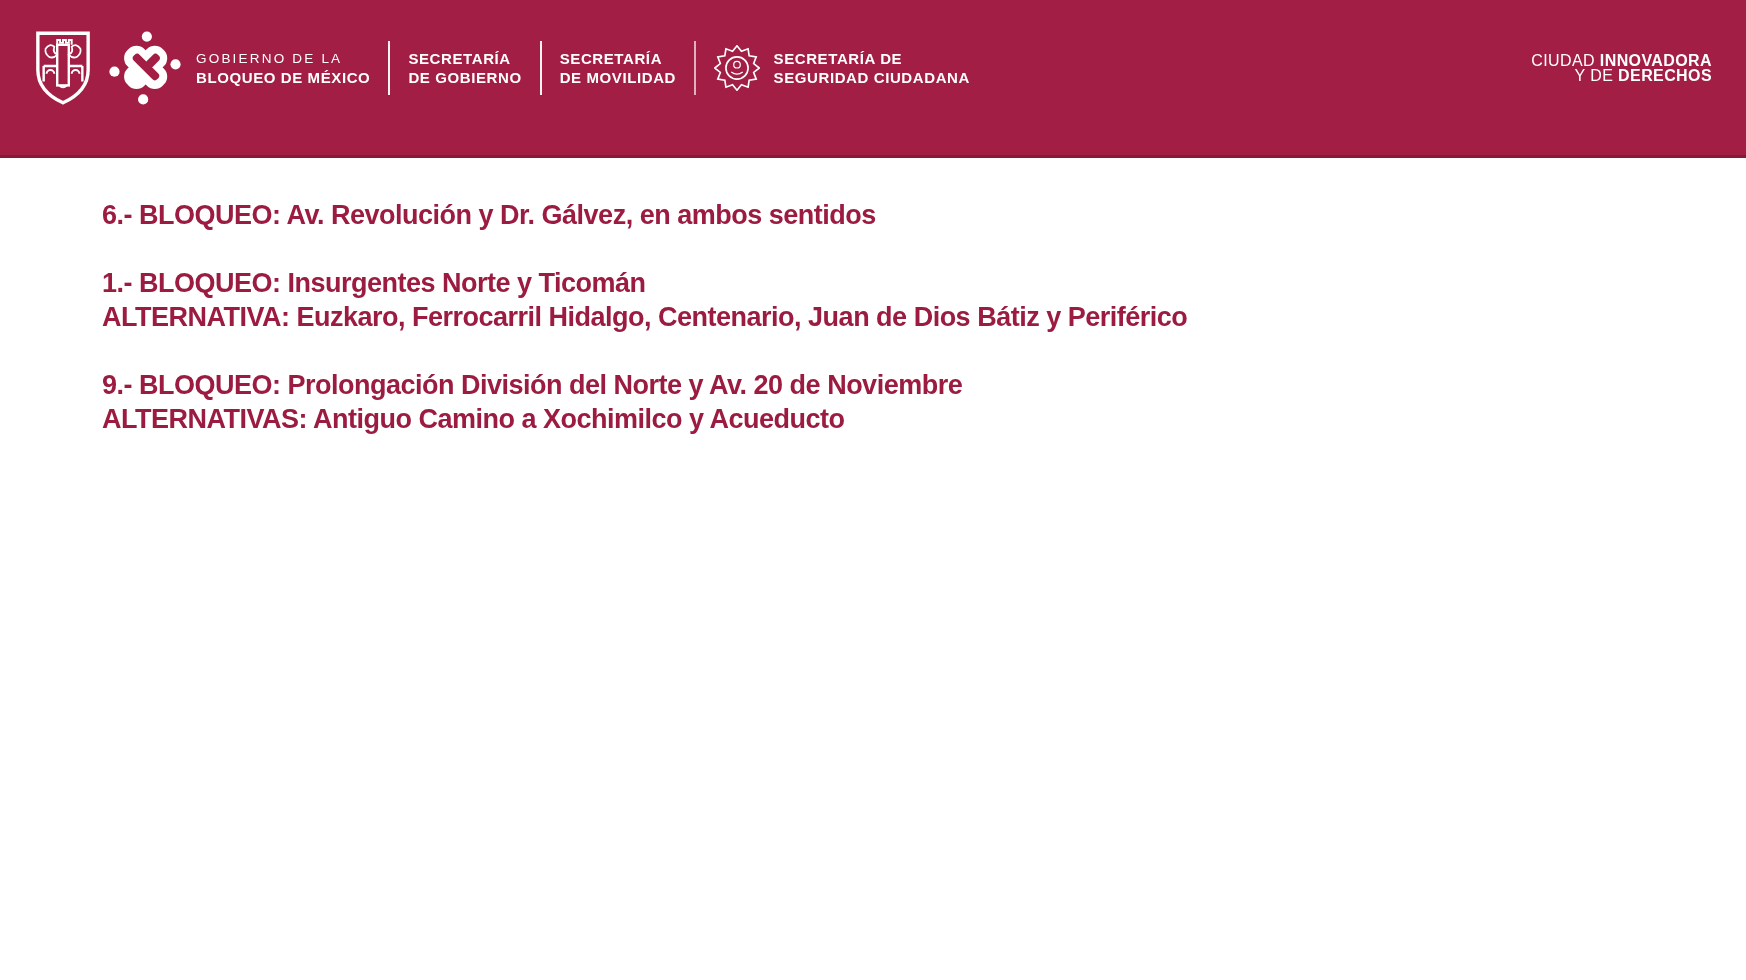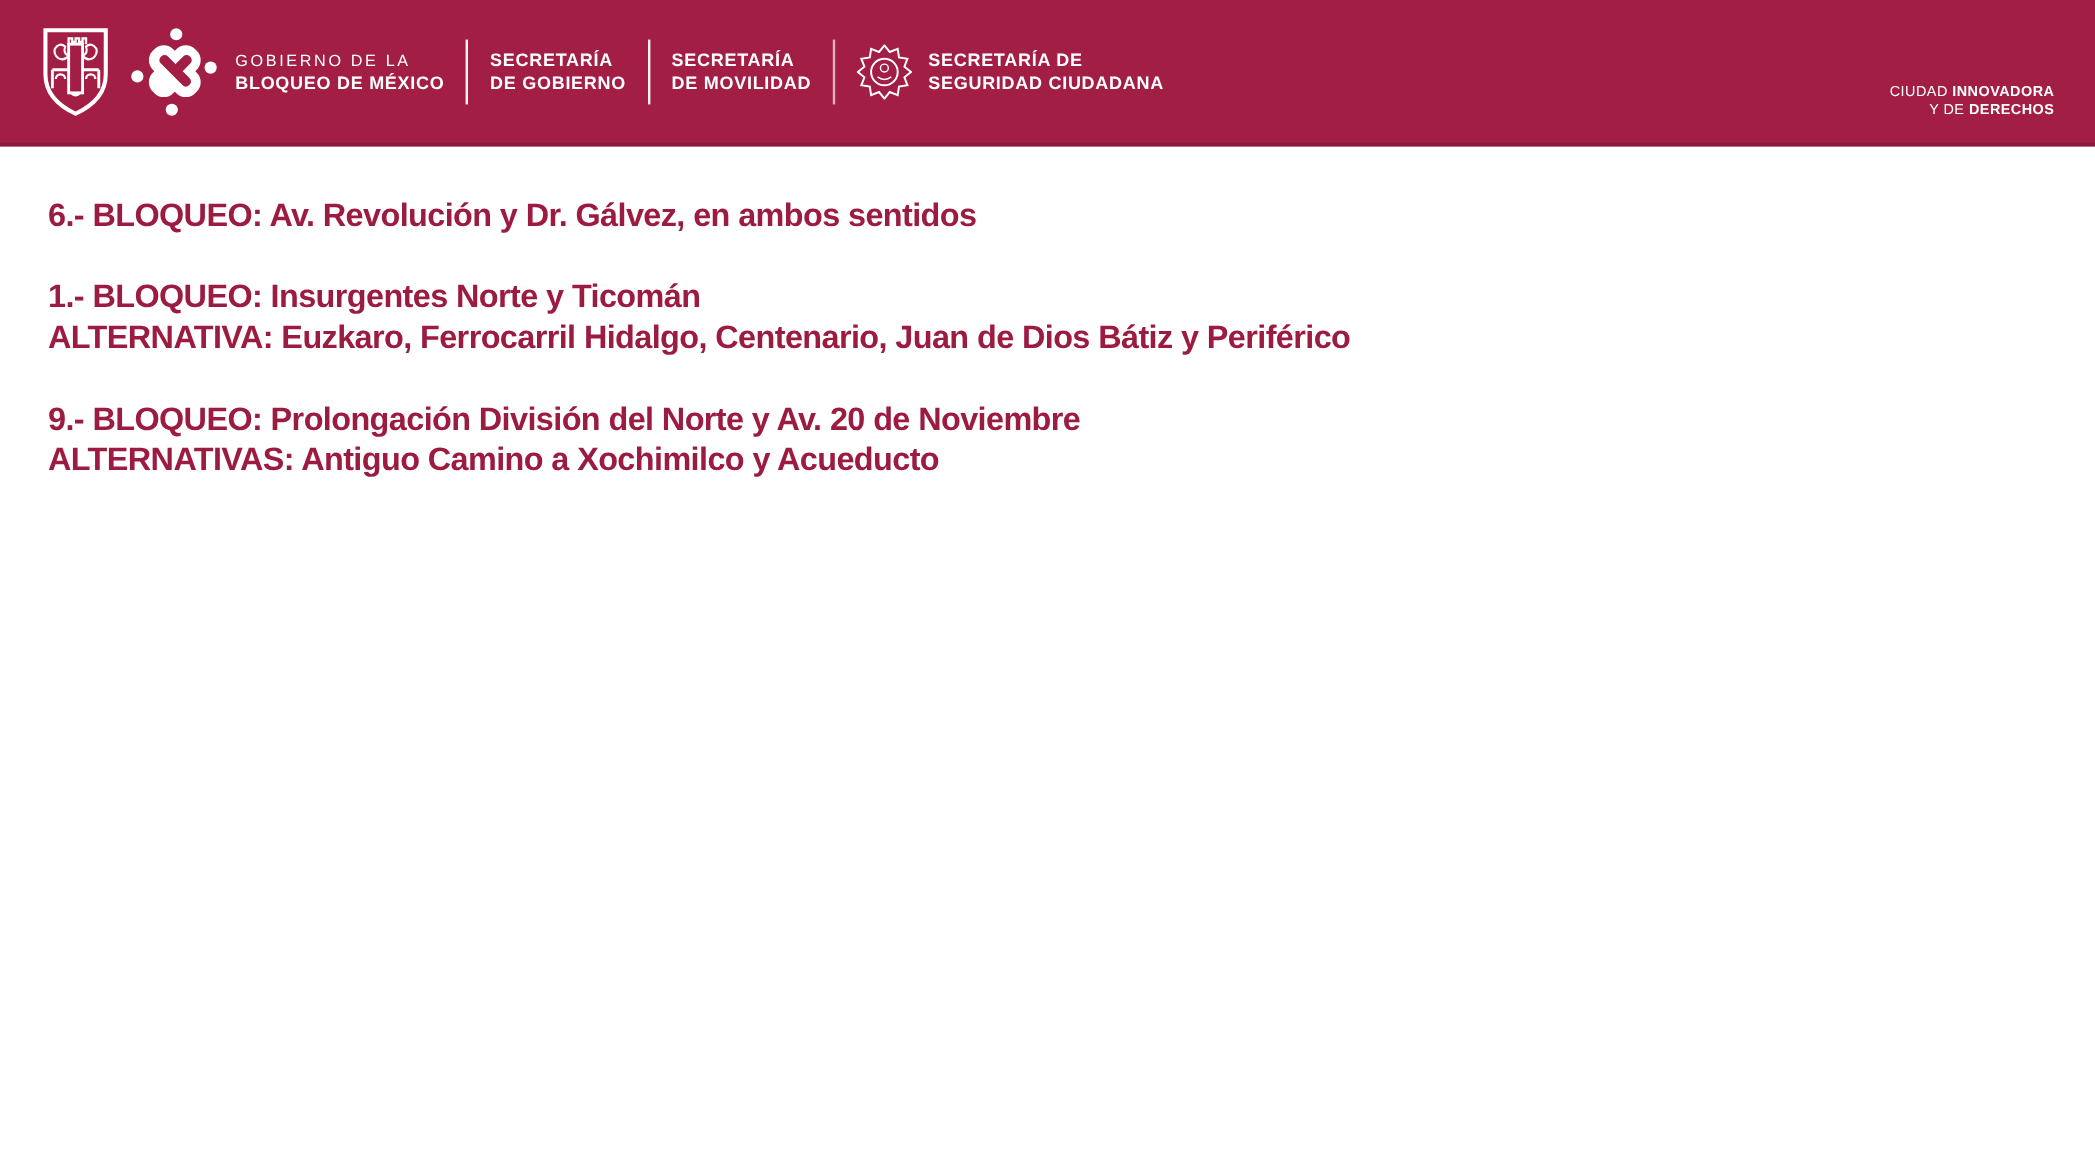--- a/index.html
+++ b/index.html
@@ -10,25 +10,25 @@
   }
   *{margin:0;padding:0;box-sizing:border-box;}
   html,body{width:1746px;height:980px;}
   body{
     font-family:"Liberation Sans", sans-serif;
     background:#ffffff;
     overflow:hidden;
   }
   
   .header{
-    height:122px;
+    height:158px;
     background:var(--header-bg);
     border-bottom:3px solid var(--header-border);
     display:flex;
-    align-items:flex-end;
+    align-items:center;
     justify-content:space-between;
     padding:0 34px 20px 34px;
   }
   .header-left{
     display:flex;
     align-items:center;
   }
   .logo{flex:0 0 auto;display:flex;align-items:center;}
   .shield-logo{margin-right:16px;}
   .cdmx-logo{margin-right:14px;}
@@ -41,28 +41,28 @@
   }
   .v-divider.light{width:1.5px;background:rgba(255,255,255,0.65);}
   .sec-block{color:var(--white);line-height:19px;white-space:nowrap;}
   .sec-line{font-size:15px;font-weight:700;letter-spacing:0.6px;}
   .badge-wrap{margin-right:14px;flex:0 0 auto;display:flex;align-items:center;}
   
   .tagline{
     color:var(--white);
     text-align:right;
     line-height:15px;
-    font-size:12px;
+    font-size:16px;
     letter-spacing:0.4px;
     white-space:nowrap;
   }
   .tagline .bold{font-weight:700;}
   
   .main{
-    padding:40px 40px 0 40px;
+    padding:40px 40px 0 102px;
   }
   .entry{margin-bottom:34px;}
   .entry-line{
     color:var(--text-maroon);
     font-weight:700;
     font-size:27px;
     line-height:34px;
     letter-spacing:-0.5px;
     white-space:nowrap;
   }

